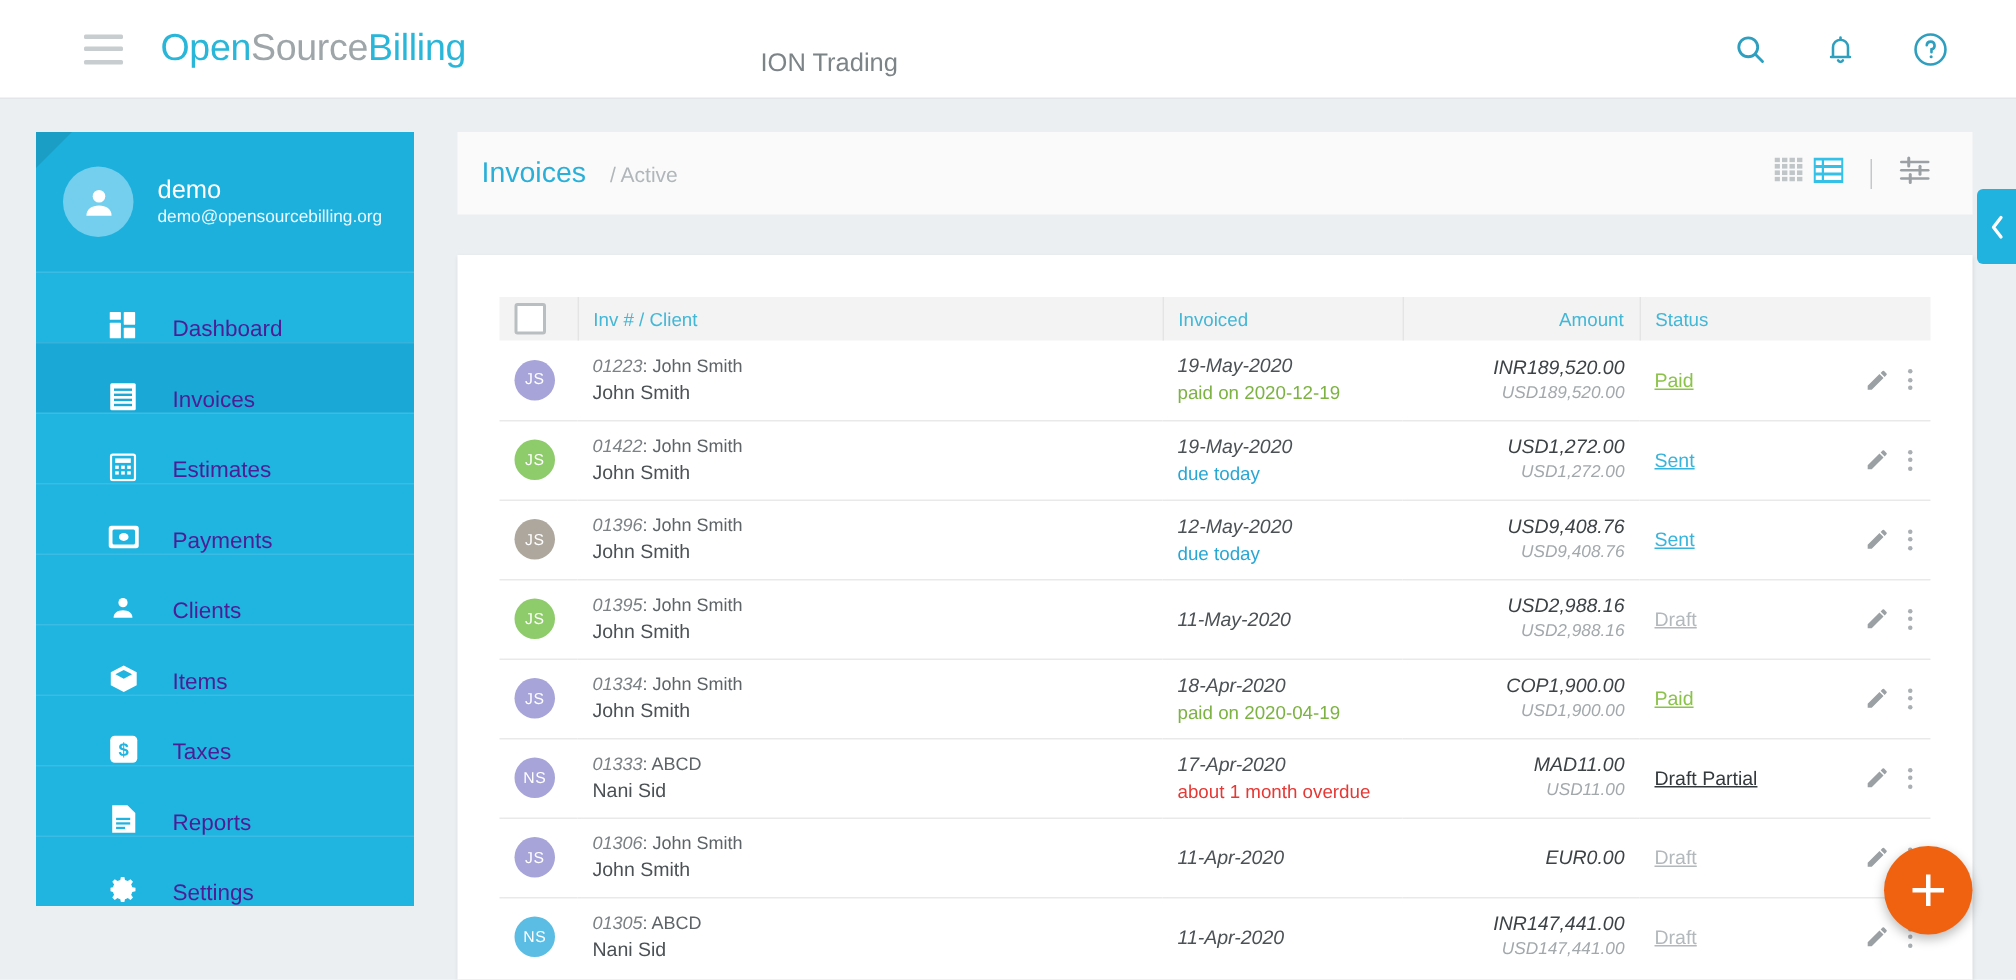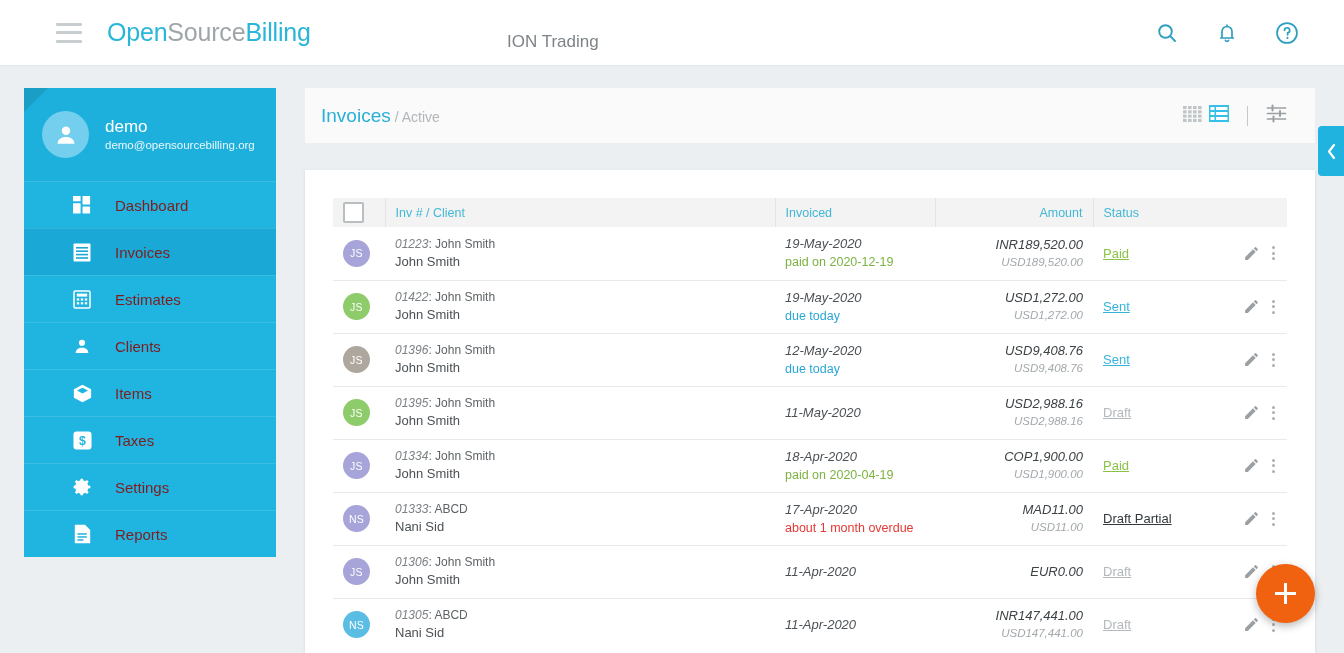--- a/index.html
+++ b/index.html
@@ -72,44 +72,44 @@
     display: flex; align-items: center; justify-content: center;
     flex: none;
   }
   .userinfo { margin-left: 16px; color:#fff; }
   .uname { font-size: 17px; line-height: 21px; }
   .umail { font-size: 11.5px; line-height: 16px; color: #eaf8fd; }
 
   .navlist { }
   .navitem {
     height: 47px;
-    display: flex; align-items: center;
+    display: flex; align-items: flex-end;
     padding-left: 47px;
-    color: #7f1d1d;
+    color: #4c1d95;
     font-size: 15px;
     border-top: 1px solid rgba(255,255,255,0.12);
     cursor: pointer;
   }
   .navitem.active { background: #1aa9d6; }
   .navitem .nic {
     width: 22px; height: 22px; flex: none;
     margin-right: 22px;
     display:flex; align-items:center; justify-content:center;
   }
 
   
   .content-head {
     position: absolute; left: 305px; top: 88px;
     width: 1010px; height: 55px;
     background: #fafafa;
     display: flex; align-items: center;
   }
   .crumb { margin-left: 16px; font-size: 19px; }
   .crumb .cur { color: #2ab0d8; }
-  .crumb .sep { color: #b0b6b9; font-size: 14px; margin-left: 4px; }
+  .crumb .sep { color: #b0b6b9; font-size: 14px; margin-left: 16px; }
   .head-tools {
     position: absolute; right: 14px; top: 0; height: 55px;
     display: flex; align-items: center; gap: 0;
   }
   .vdiv { width:1px; height:20px; background:#c3c8cb; margin: 0 18px; }
 
   .card {
     position: absolute; left: 305px; top: 170px;
     width: 1010px; height: 483px;
     background: #ffffff;
@@ -297,20 +297,30 @@
               <rect x="11.8" y="8.4" width="2.4" height="2.2"></rect>
             <rect x="3.8" y="12.2" width="2.4" height="2.2"></rect>
               <rect x="7.8" y="12.2" width="2.4" height="2.2"></rect>
               <rect x="11.8" y="12.2" width="2.4" height="2.2"></rect>
           </g>
         </svg>
       </span>
       <span>Estimates</span>
     </div>
 
+    <div class="navitem">
+      <span class="nic">
+        <svg width="21" height="16" viewBox="0 0 21 16" fill="#fff">
+          <rect x="0.5" y="0.5" width="20" height="15" rx="1.8"></rect>
+          <rect x="3" y="3" width="15" height="10" rx="1" fill="#20b4e0"></rect>
+          <ellipse cx="10.5" cy="8" rx="3.2" ry="2.6" fill="#fff"></ellipse>
+        </svg>
+      </span>
+      <span>Payments</span>
+    </div>
 
     <div class="navitem">
       <span class="nic">
         <svg width="18" height="19" viewBox="0 0 24 24" fill="#fff">
           <circle cx="12" cy="7" r="4.1"></circle>
             <path d="M3.6 20.5c0-4.3 3.7-6.7 8.4-6.7s8.4 2.4 8.4 6.7z"></path>
         </svg>
       </span>
       <span>Clients</span>
     </div>
@@ -326,43 +336,43 @@
     </div>
 
     <div class="navitem">
       <span class="nic">
         <svg width="19" height="19" viewBox="0 0 20 20" fill="#fff">
           <rect x="0.5" y="0.5" width="19" height="19" rx="3.2"></rect>
           <text x="10" y="14.8" font-size="13" font-family="Liberation Sans, sans-serif" font-weight="bold" fill="#20b4e0" text-anchor="middle">$</text>
         </svg>
       </span>
       <span>Taxes</span>
-    </div>
-
-    <div class="navitem">
-      <span class="nic">
-        <svg width="20" height="20" viewBox="0 0 24 24" fill="#fff">
-          <path d="M12 8.2a3.8 3.8 0 1 0 0 7.6 3.8 3.8 0 0 0 0-7.6zm10 5.2v-2.8l-2.6-.5a7.6 7.6 0 0 0-.9-2.2l1.5-2.2-2-2-2.2 1.5a7.6 7.6 0 0 0-2.2-.9L13.1 2h-2.8l-.5 2.3a7.6 7.6 0 0 0-2.2.9L5.4 3.7l-2 2 1.5 2.2a7.6 7.6 0 0 0-.9 2.2L2 10.6v2.8l2 .5a7.6 7.6 0 0 0 .9 2.2l-1.5 2.2 2 2 2.2-1.5a7.6 7.6 0 0 0 2.2.9l.5 2.3h2.8l.5-2.3a7.6 7.6 0 0 0 2.2-.9l2.2 1.5 2-2-1.5-2.2a7.6 7.6 0 0 0 .9-2.2z"></path>
-        </svg>
-      </span>
-      <span>Settings</span>
     </div>
 
     <div class="navitem">
       <span class="nic">
         <svg width="17" height="20" viewBox="0 0 17 20" fill="#fff">
           <path d="M0.8 0.8h10.2L16.2 6v13.2H0.8z"></path>
           <g fill="#20b4e0">
               <rect x="3.4" y="9.2" width="9.4" height="1.5"></rect>
               <rect x="3.4" y="12.2" width="9.4" height="1.5"></rect>
               <rect x="3.4" y="15.2" width="6" height="1.5"></rect>
             </g>
         </svg>
       </span>
       <span>Reports</span>
+    </div>
+
+    <div class="navitem">
+      <span class="nic">
+        <svg width="20" height="20" viewBox="0 0 24 24" fill="#fff">
+          <path d="M12 8.2a3.8 3.8 0 1 0 0 7.6 3.8 3.8 0 0 0 0-7.6zm10 5.2v-2.8l-2.6-.5a7.6 7.6 0 0 0-.9-2.2l1.5-2.2-2-2-2.2 1.5a7.6 7.6 0 0 0-2.2-.9L13.1 2h-2.8l-.5 2.3a7.6 7.6 0 0 0-2.2.9L5.4 3.7l-2 2 1.5 2.2a7.6 7.6 0 0 0-.9 2.2L2 10.6v2.8l2 .5a7.6 7.6 0 0 0 .9 2.2l-1.5 2.2 2 2 2.2-1.5a7.6 7.6 0 0 0 2.2.9l.5 2.3h2.8l.5-2.3a7.6 7.6 0 0 0 2.2-.9l2.2 1.5 2-2-1.5-2.2a7.6 7.6 0 0 0 .9-2.2z"></path>
+        </svg>
+      </span>
+      <span>Settings</span>
     </div>
 
   </div>
 </div>
 
 <div class="content-head">
   <div class="crumb">
     <span class="cur">Invoices</span><span class="sep">/ Active</span>
   </div>
   <div class="head-tools">

